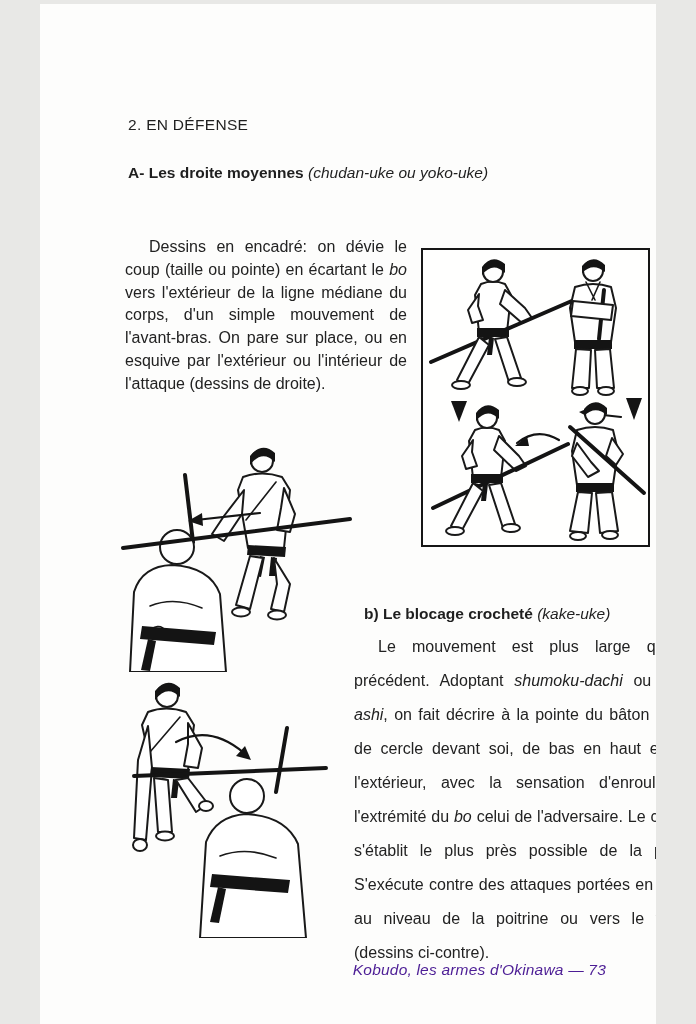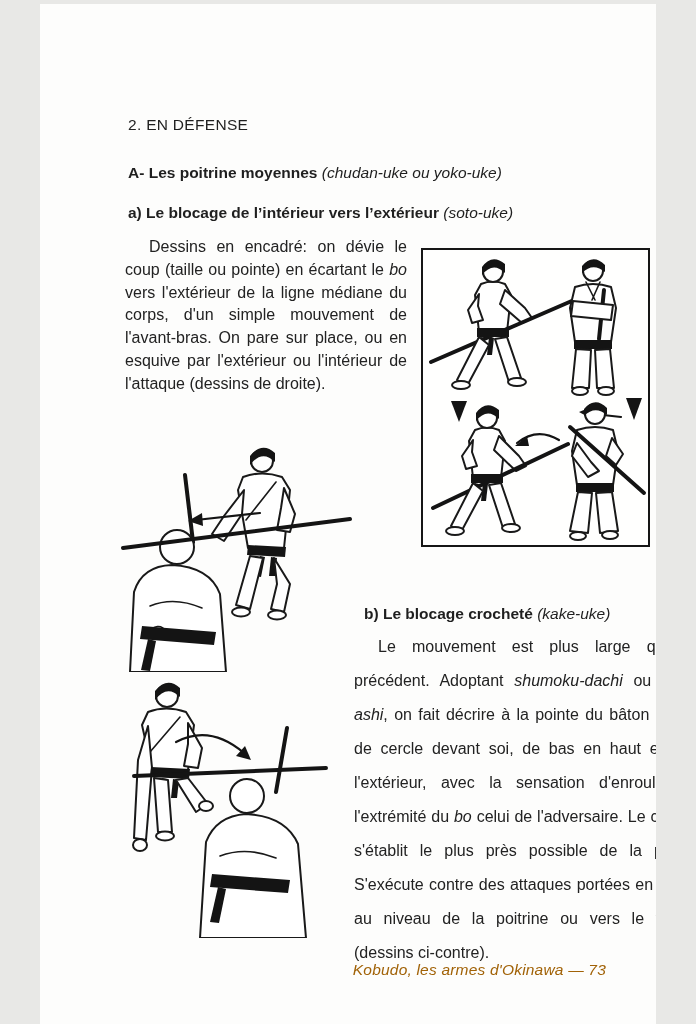--- a/index.html
+++ b/index.html
@@ -62,42 +62,41 @@
     position: absolute;
   }
   .scene-1 { left: 74px; top: 416px; width: 246px; height: 252px; }
   .scene-2 { left: 66px; top: 668px; width: 258px; height: 266px; }
   .scene svg { display: block; width: 100%; height: 100%; }
   .footer {
     position: absolute;
     right: 50px; top: 957px;
     font-size: 15.5px;
     font-style: italic;
-    color: #a16207;
+    color: #4c1d95;
     letter-spacing: 0.2px;
   }
   
   .lineart path.outline, .lineart ellipse.outline, .lineart circle.outline {
     fill: #ffffff; stroke: #191919; stroke-width: 2; stroke-linejoin: round;
   }
   .lineart .ink { fill: #141414; stroke: none; }
   .lineart .staff { stroke: #141414; stroke-width: 4; stroke-linecap: round; }
   .lineart .thinline { stroke: #191919; stroke-width: 1.6; fill: none; stroke-linecap: round; }
   .lineart .arrowline { stroke: #141414; stroke-width: 2.2; fill: none; stroke-linecap: round; }
 </style>
 </head>
 <body>
 
 <div class="page">
 
   <div class="h-section">2. EN DÉFENSE</div>
 
-  <div class="h-sub h-a"><b>A- Les poitrine moyennes</b> <i>(chudan-uke ou yoko-uke)</i></div>
-
-  <div class="h-sub h-ia"><b>a) Le blocage de l’intérieur vers l’extérieur</b> <i>(soto-uke)</i></div>
+  <div class="h-sub h-a"><b>A- Les droite moyennes</b> <i>(chudan-uke ou yoko-uke)</i></div>
+
 
   <p class="body p-soto"><span>Dessins en encadré: on dévie le coup (taille ou pointe) en écartant le </span><i>bo</i><span> vers l'extérieur de la ligne médiane du corps, d'un simple mouvement de l'avant-bras. On pare sur place, ou en esquive par l'extérieur ou l'intérieur de l'attaque (dessins de droite).</span></p>
 
   <div class="framed-box lineart">
     <svg viewBox="0 0 225 295">
 
       <g>
         <path class="outline" d="M58 34 Q70 29 82 34 L88 45 L84 82 L56 82 L52 45 Z"></path>
         <path class="outline" d="M82 40 L102 58 L109 68 L99 73 L77 54 Z"></path>
         <path class="outline" d="M56 44 L45 60 L49 73 L60 70 L55 56 Z"></path>

